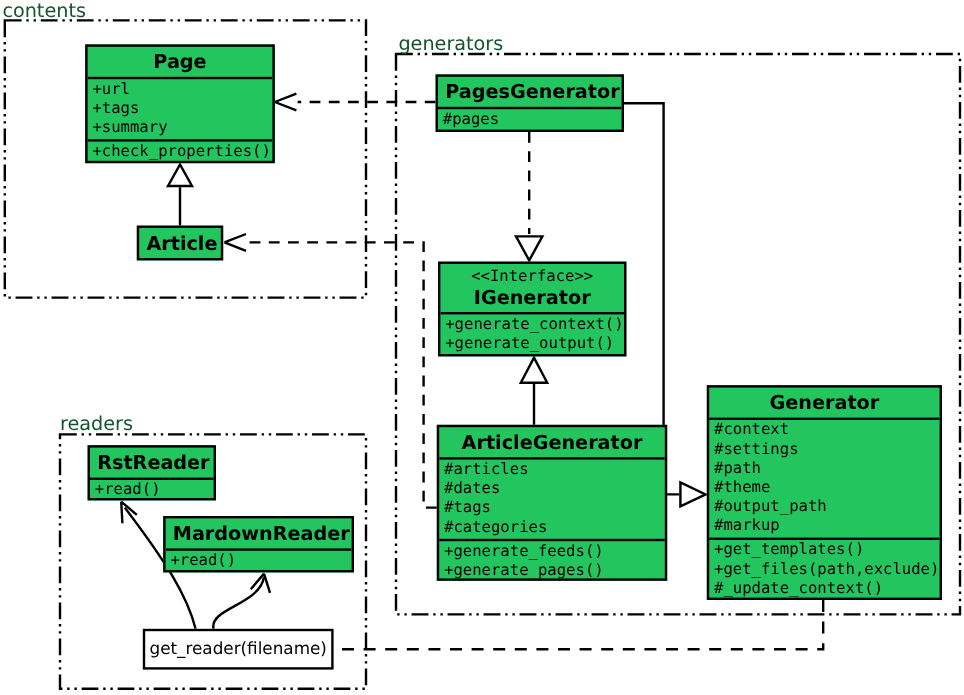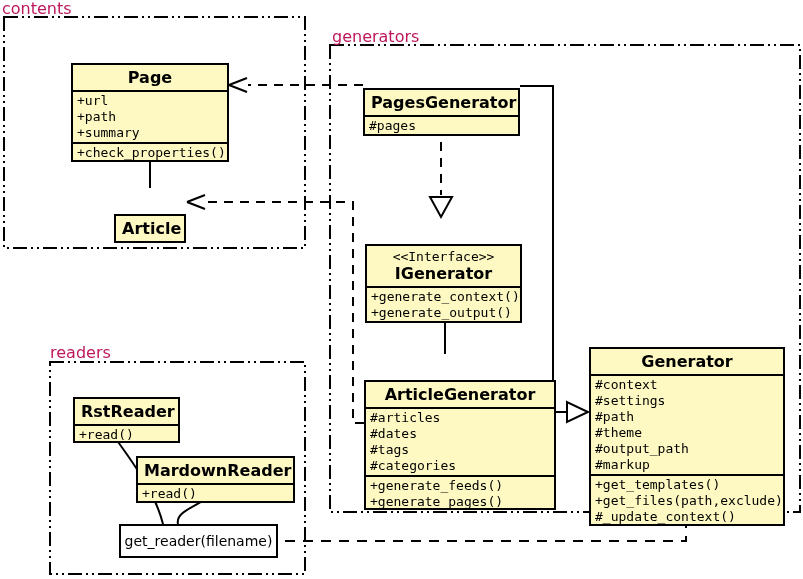--- a/index.html
+++ b/index.html
@@ -9,30 +9,29 @@
     background:#ffffff;
     font-family:"DejaVu Sans",sans-serif;
     color:#000;
     overflow:hidden;
   }
   svg.overlay{position:absolute;left:0;top:0;width:803px;height:579px;}
   .pkg-label{
     position:absolute;
     font-size:16px;
     line-height:16px;
-    color:#be185d;
+    color:#14532d;
     white-space:nowrap;
   }
   .uml-class{
     position:absolute;
-    background:#fef9c3;
+    background:#22c55e;
     border:2px solid #000;
     box-sizing:border-box;
     overflow:hidden;
-    margin-top:26px;
   }
   .uml-title{
     font-weight:bold;
     font-size:16px;
     line-height:19px;
     text-align:center;
     padding:3px 6px;
     border-bottom:2px solid #000;
     white-space:nowrap;
   }
@@ -106,21 +105,21 @@
   </svg>
 
   <div class="pkg-label" style="left:2px;top:1px">contents</div>
   <div class="pkg-label" style="left:332px;top:29px">generators</div>
   <div class="pkg-label" style="left:50px;top:345px">readers</div>
 
   <div class="uml-class" style="left:71px;top:37px;width:158px;height:99px">
     <div class="uml-title">Page</div>
     <div class="uml-sec">
       <div class="mem">+url</div>
-      <div class="mem">+path</div>
+      <div class="mem">+tags</div>
       <div class="mem">+summary</div>
     </div>
     <div class="uml-sec sep">
       <div class="mem">+check_properties()</div>
     </div>
   </div>
 
   <div class="uml-class" style="left:114px;top:188px;width:72px;height:29px">
     <div class="uml-title no-sep">Article</div>
   </div>

